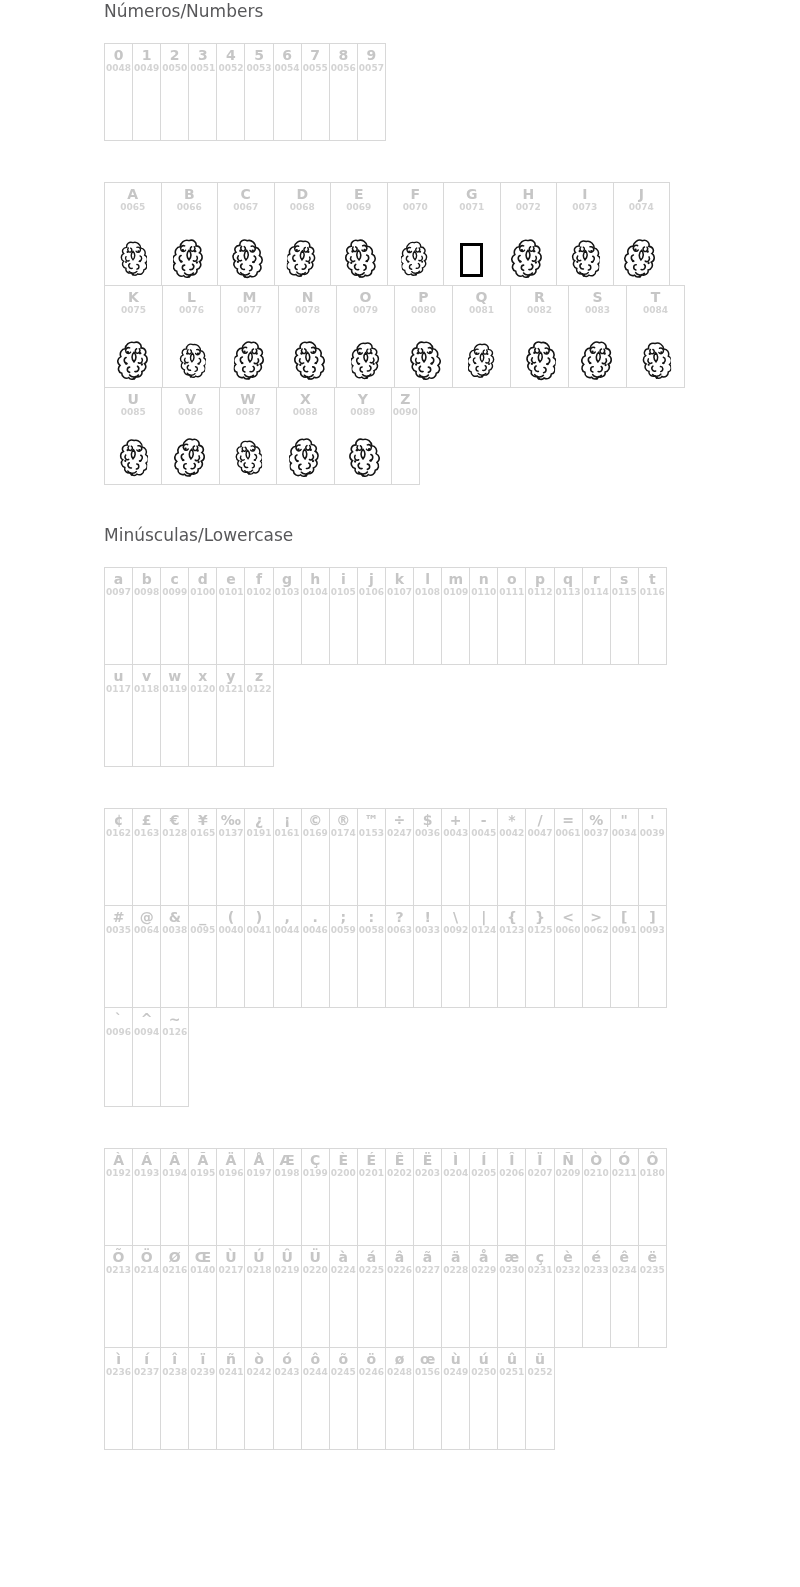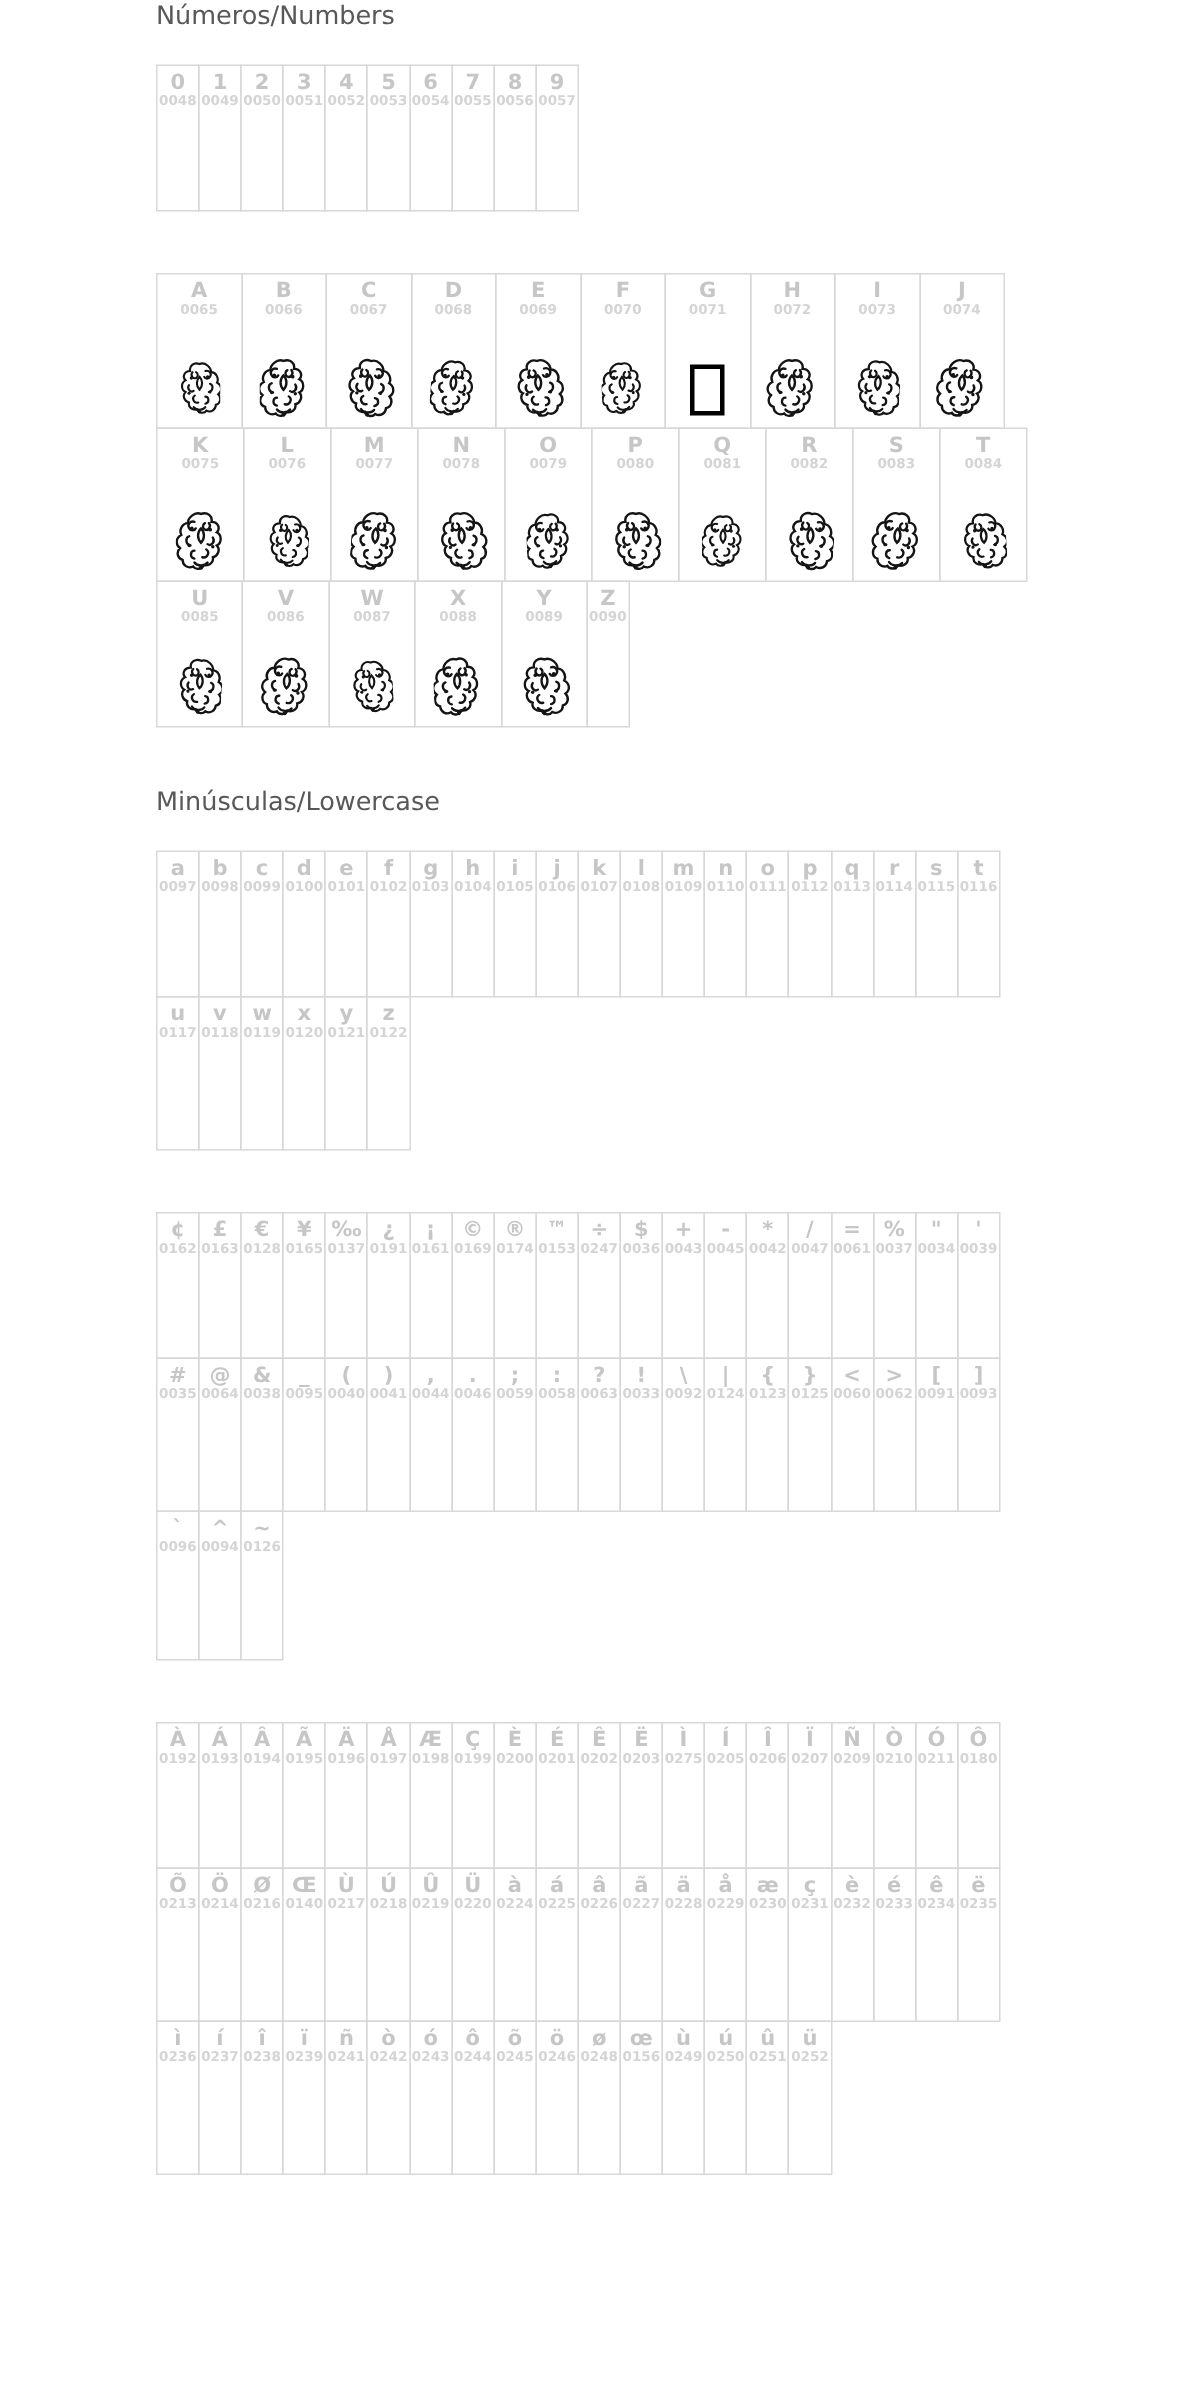--- a/index.html
+++ b/index.html
@@ -776,21 +776,21 @@
             <div class="cell-code">0202</div>
             <div class="glyph-area"></div>
           </div>
           <div class="cell" style="width: 29.1px; height: 98px;">
             <div class="cell-char">Ë</div>
             <div class="cell-code">0203</div>
             <div class="glyph-area"></div>
           </div>
           <div class="cell" style="width: 29.1px; height: 98px;">
             <div class="cell-char">Ì</div>
-            <div class="cell-code">0275</div>
+            <div class="cell-code">0204</div>
             <div class="glyph-area"></div>
           </div>
           <div class="cell" style="width: 29.1px; height: 98px;">
             <div class="cell-char">Í</div>
             <div class="cell-code">0205</div>
             <div class="glyph-area"></div>
           </div>
           <div class="cell" style="width: 29.1px; height: 98px;">
             <div class="cell-char">Î</div>
             <div class="cell-code">0206</div>

